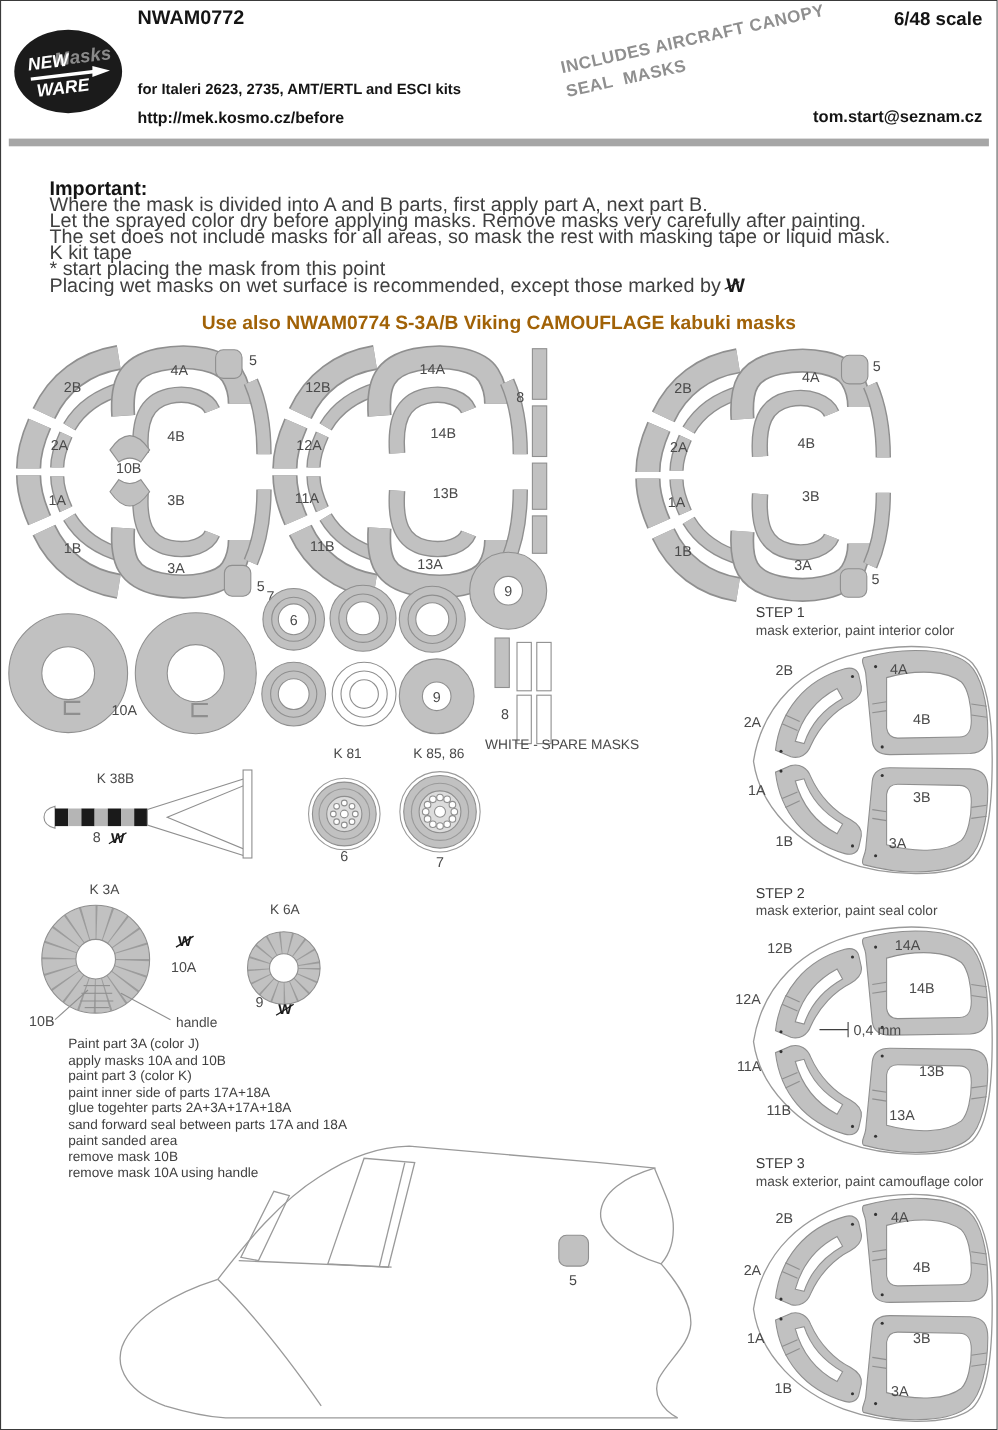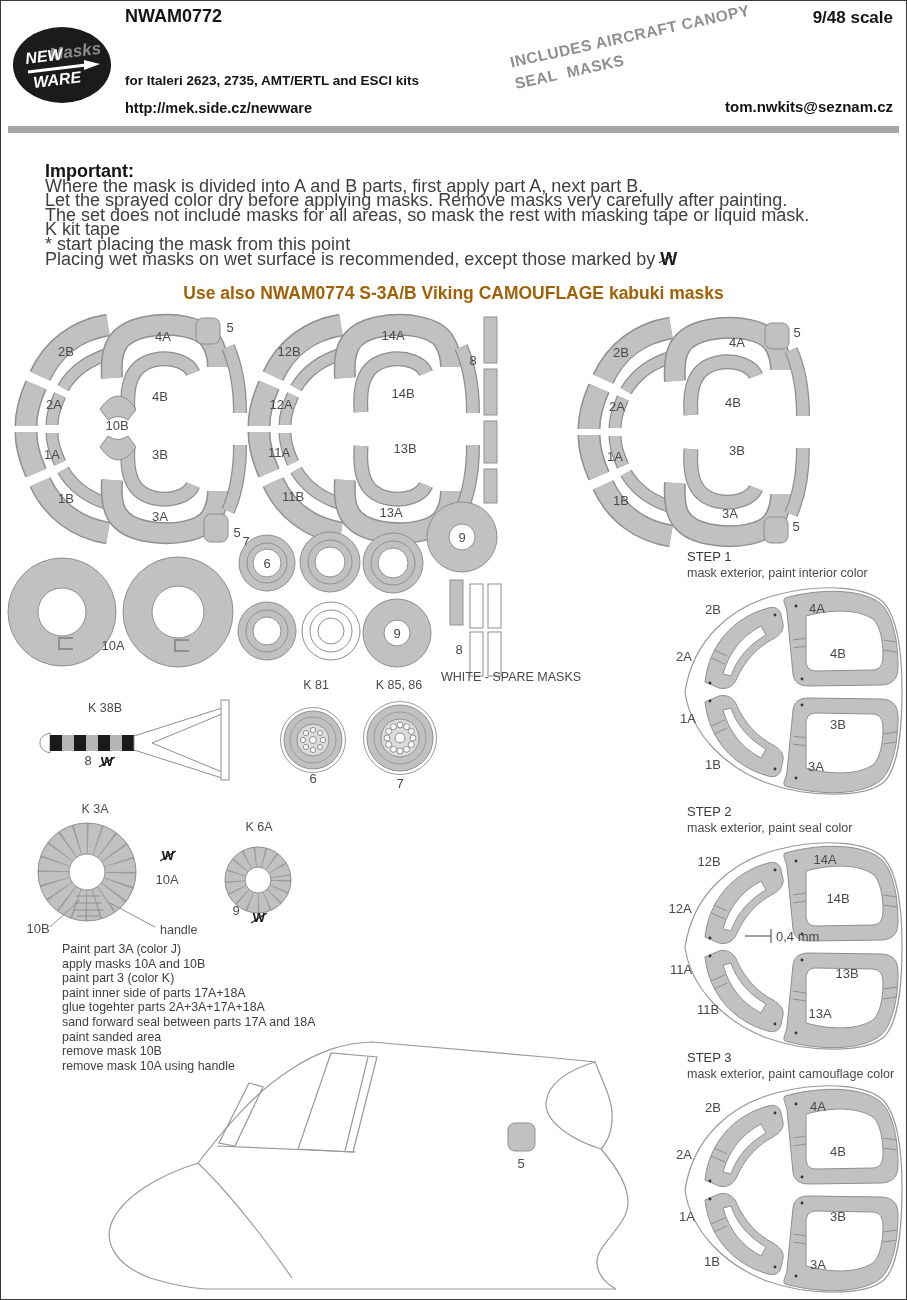--- a/index.html
+++ b/index.html
@@ -47,27 +47,27 @@
       <text x="40" y="36" font-size="17" font-style="italic" font-weight="bold" fill="#8a8a8a" transform="rotate(-7 40 36)">Masks</text>
       <text x="16" y="40" font-size="16" font-style="italic" font-weight="bold" fill="#ffffff" transform="rotate(-7 16 40)">NEW</text>
       <path d="M 18,48 L 76,41" stroke="#ffffff" stroke-width="3" fill="none"></path>
       <path d="M 74,36 L 90,40 L 74,46 Z" fill="#ffffff"></path>
       <text x="24" y="64" font-size="16" font-style="italic" font-weight="bold" fill="#ffffff" transform="rotate(-7 24 64)">WARE</text>
     </svg>
   </div>
 
   <div class="abs b hdr-code">NWAM0772</div>
   <div class="abs b hdr-t2">for Italeri 2623, 2735, AMT/ERTL and ESCI kits</div>
-  <div class="abs b hdr-url">http://mek.side.cz/newware</div>
-  <div class="abs b hdr-scale">9/48 scale</div>
+  <div class="abs b hdr-url">http://mek.kosmo.cz/before</div>
+  <div class="abs b hdr-scale">6/48 scale</div>
   <div class="abs banner">
     <div>INCLUDES AIRCRAFT CANOPY</div>
     <div>SEAL&nbsp; MASKS</div>
   </div>
-  <div class="abs b hdr-email">tom.nwkits@seznam.cz</div>
+  <div class="abs b hdr-email">tom.start@seznam.cz</div>
   <div class="abs bar"></div>
 
   <div class="abs imp">
     <div class="b">Important:</div>
     <div>Where the mask is divided into A and B parts, first apply part A, next part B.</div>
     <div>Let the sprayed color dry before applying masks. Remove masks very carefully after painting.</div>
     <div>The set does not include masks for all areas, so mask the rest with masking tape or liquid mask.</div>
     <div>K kit tape</div>
     <div>*  start placing the mask from this point</div>
     <div><span>Placing wet masks on wet surface is recommended, except those marked by </span><span class="wmark">W</span></div>

